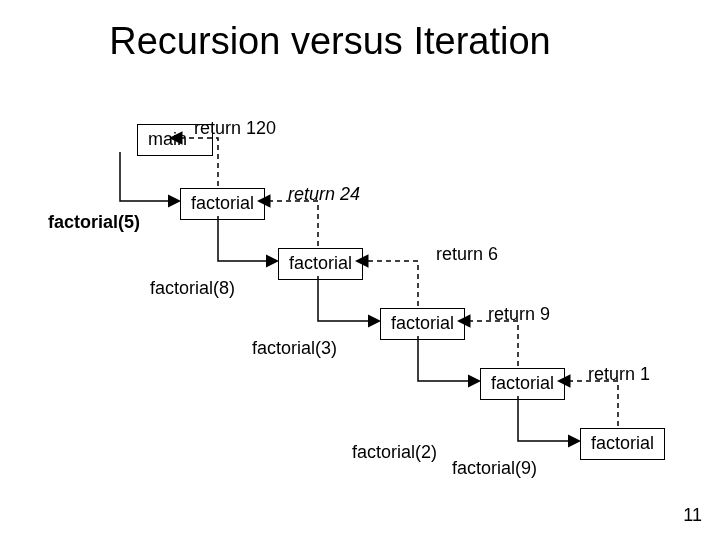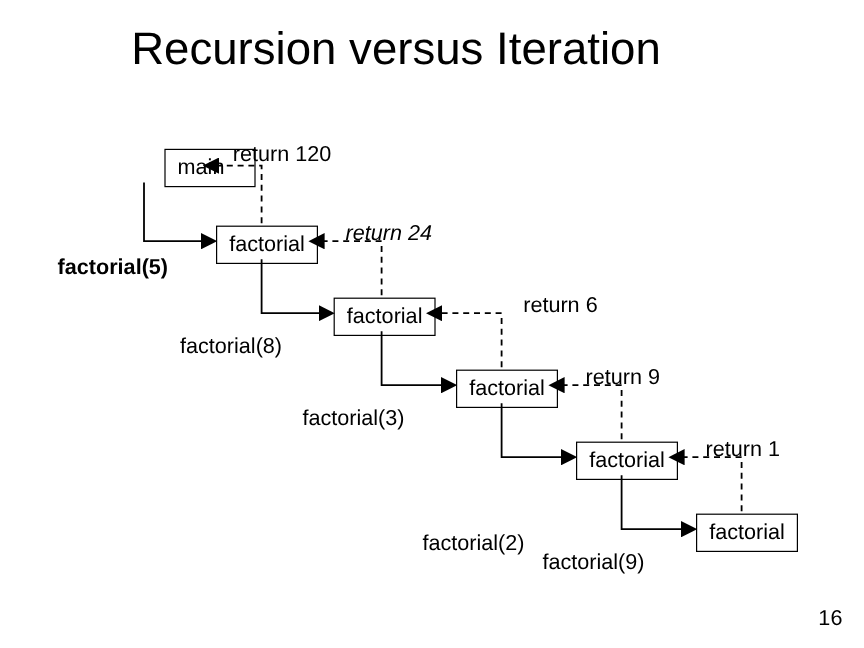--- a/index.html
+++ b/index.html
@@ -69,21 +69,21 @@
 <div class="lbl" style="left:252px; top:338px;">factorial(3)</div>
 <div class="lbl" style="left:352px; top:398px;margin-top:44px;">factorial(2)</div>
 <div class="lbl" style="left:452px; top:458px;">factorial(9)</div>
 
 <div class="lbl" style="left:194px; top:118px;">return 120</div>
 <div class="lbl" style="left:288px; top:184px;font-style:italic;">return 24</div>
 <div class="lbl" style="left:388px; top:244px;margin-left:48px;">return 6</div>
 <div class="lbl" style="left:488px; top:304px;">return 9</div>
 <div class="lbl" style="left:588px; top:364px;">return 1</div>
 
-<div class="pagenum">16</div>
+<div class="pagenum">11</div>
 
 <svg class="lines" viewBox="0 0 720 540">
   <defs>
     <marker id="ah" markerWidth="9" markerHeight="9" refX="7" refY="4.5" orient="auto">
       <path d="M0,0 L9,4.5 L0,9 Z" fill="#000"></path>
     </marker>
   </defs>
 
   <path d="M120 152 L120 201 L178 201" fill="none" stroke="#000" stroke-width="1.5" marker-end="url(#ah)"></path>
 

